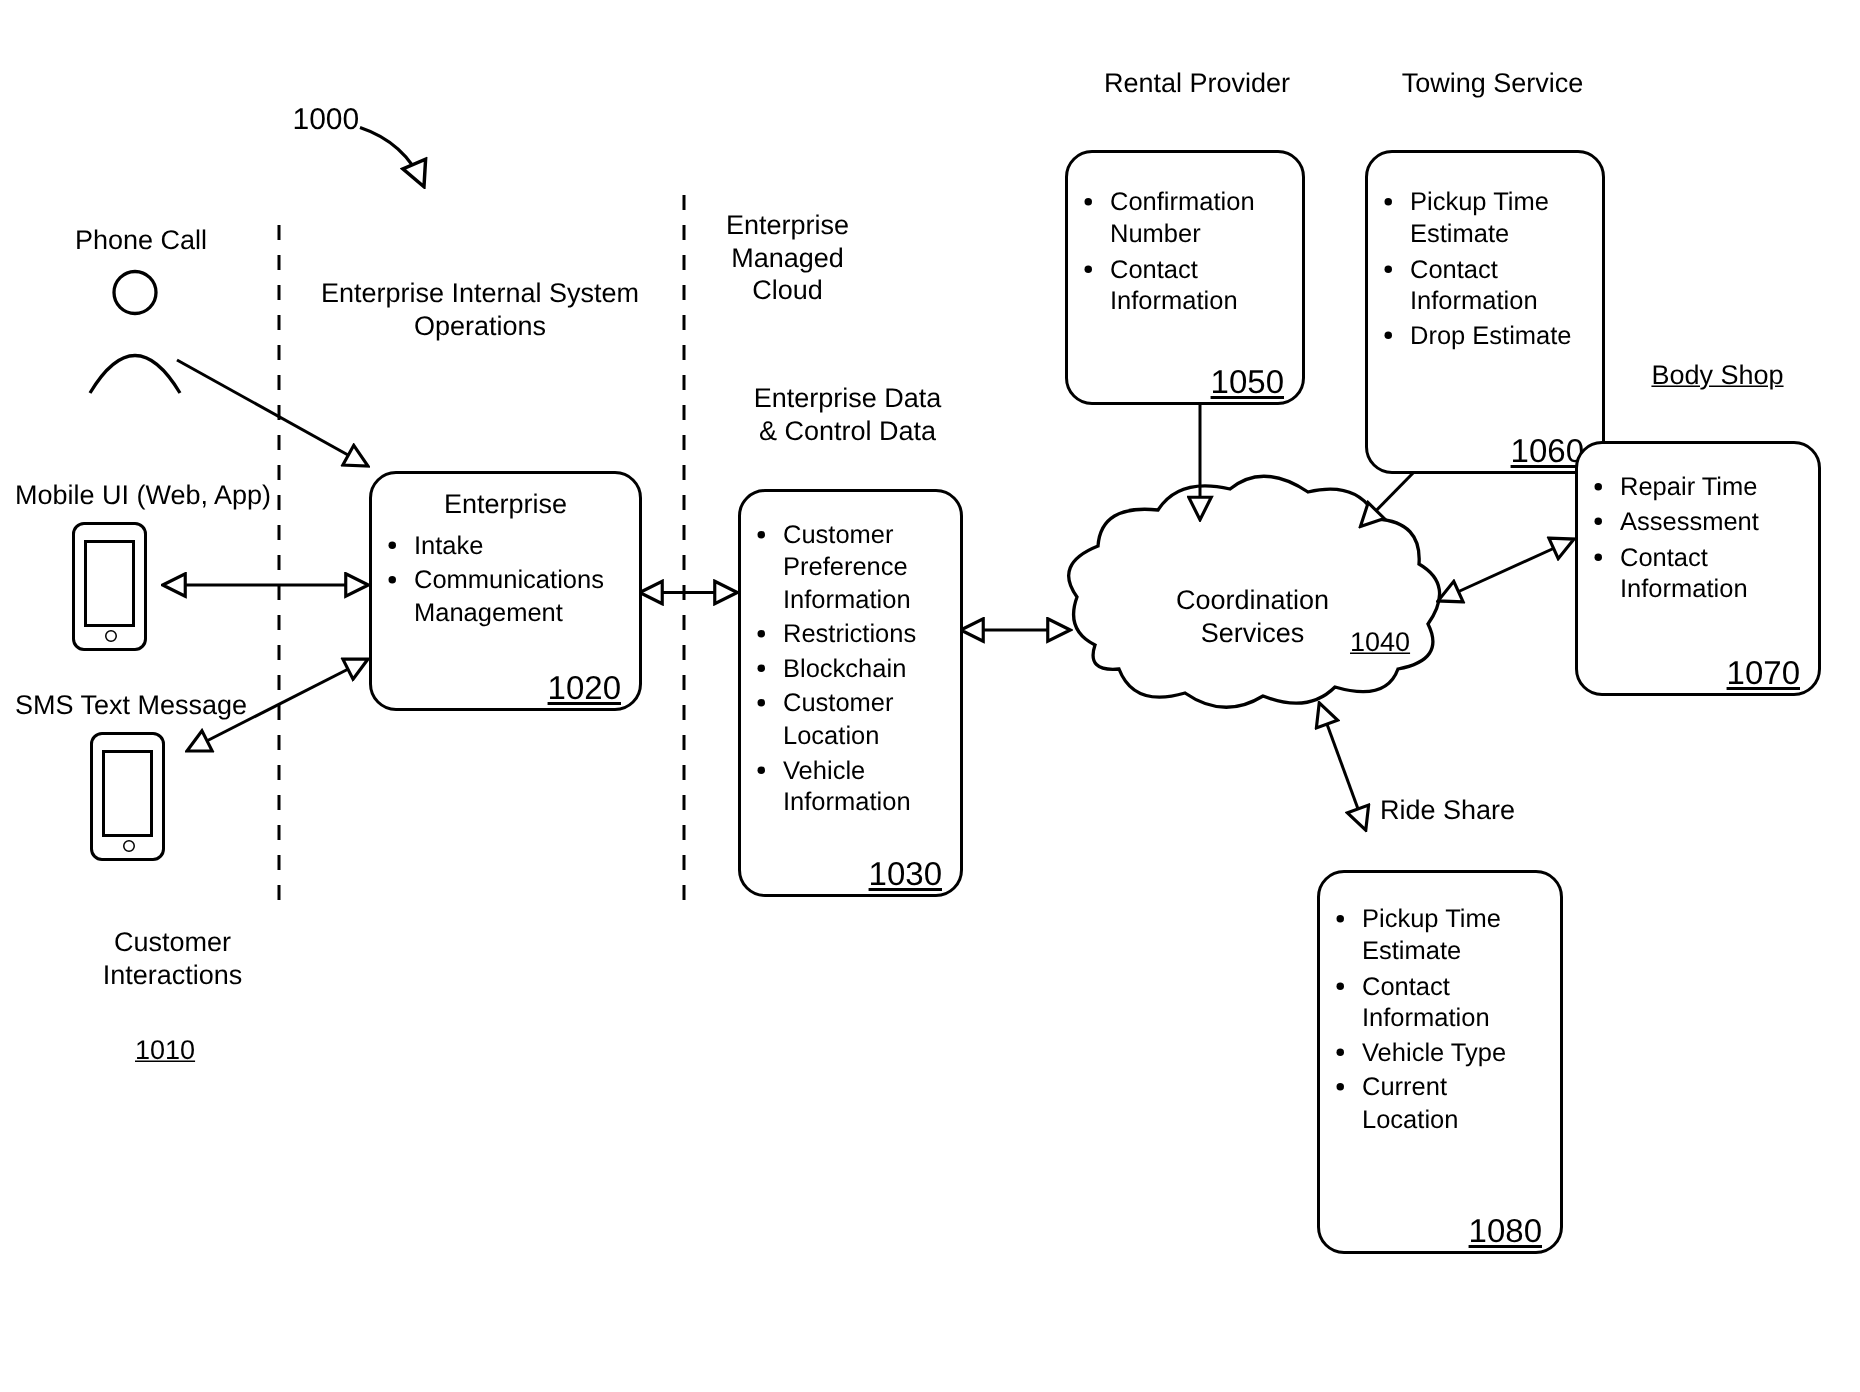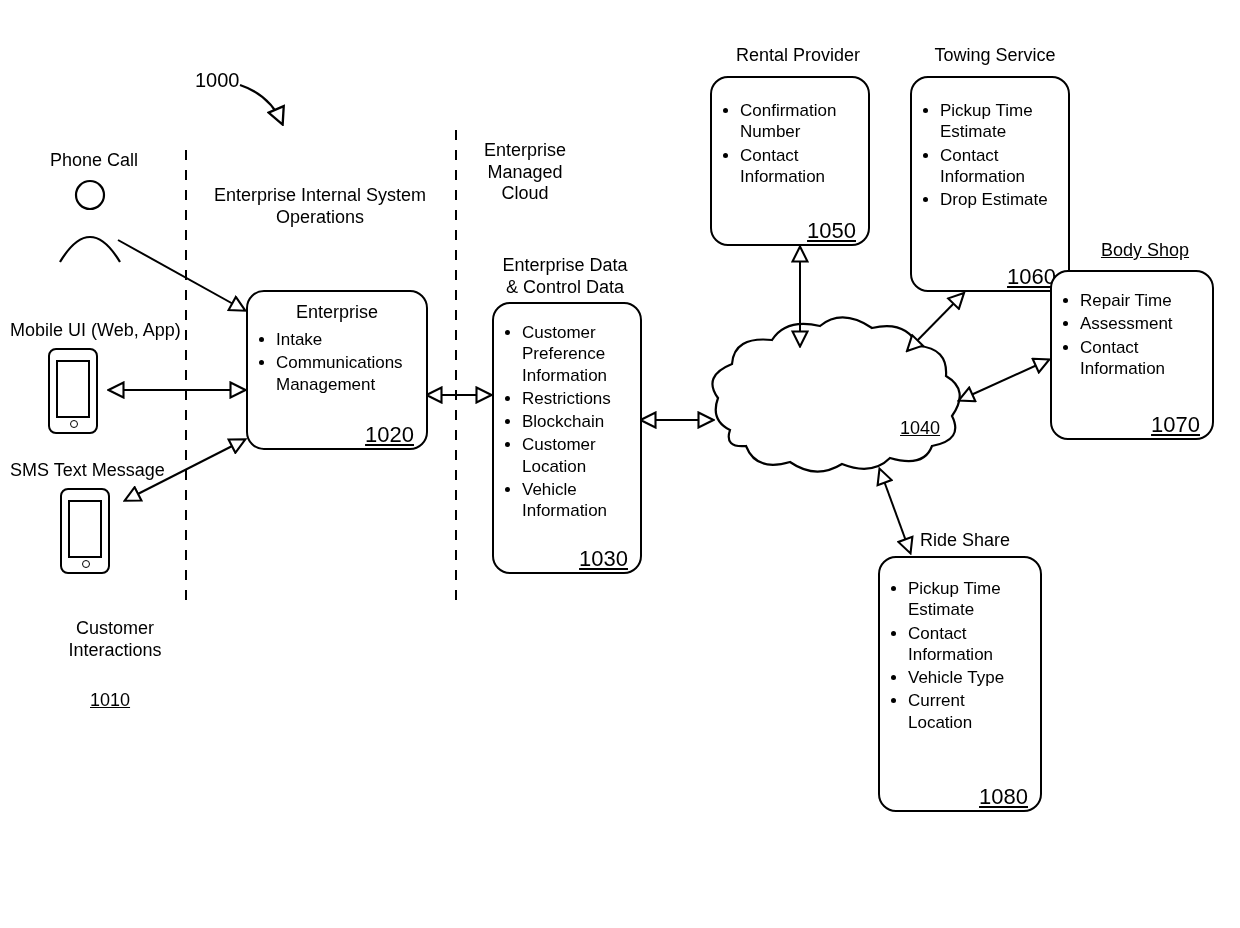--- a/index.html
+++ b/index.html
@@ -16,20 +16,21 @@
     width: 1240px;
     height: 928px;
   }
   .box {
     position: absolute;
     border: 2px solid #000;
     border-radius: 18px;
     background: #fff;
     box-sizing: border-box;
     padding: 8px 10px 6px 10px;
+    margin-top: 24px;
   }
   .box-title {
     text-align: center;
     font-size: 18px;
     margin: 2px 0 6px 0;
   }
   .box ul {
     margin: 4px 0 4px 18px;
     padding: 0;
     font-size: 17px;
@@ -176,20 +177,21 @@
   <ul style="margin-top:10px;">
     <li>Customer Preference Information</li>
     <li>Restrictions</li>
     <li>Blockchain</li>
     <li>Customer Location</li>
     <li>Vehicle Information</li>
   </ul>
   <div class="refnum">1030</div>
 </div>
 
+<div class="label" style="left:775px; top:390px; width:120px;">Coordination<br>Services</div>
 <div class="label" style="left:900px; top:418px; text-decoration:underline;">1040</div>
 
 <div class="label" style="left:720px; top:45px; width:140px;text-align:right;">Rental Provider</div>
 <div class="box" style="left:710px; top:76px; width:160px; height:170px;">
   <ul style="margin-top:14px;">
     <li>Confirmation Number</li>
     <li>Contact Information</li>
   </ul>
   <div class="refnum">1050</div>
 </div>

